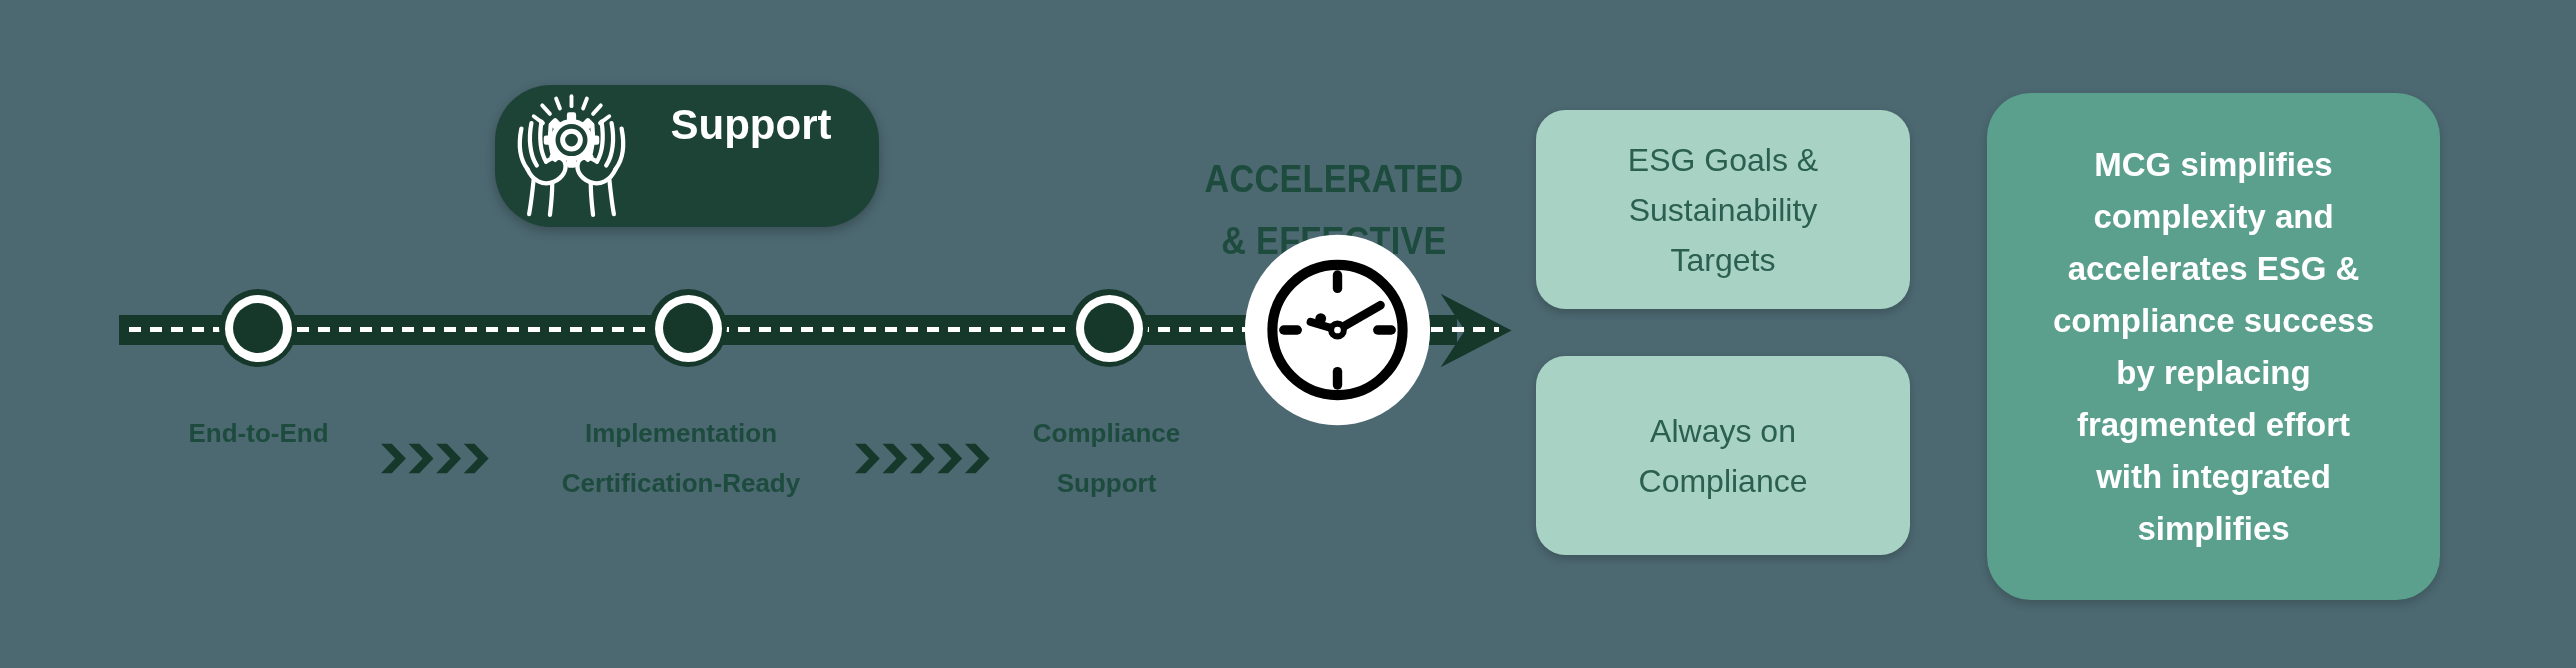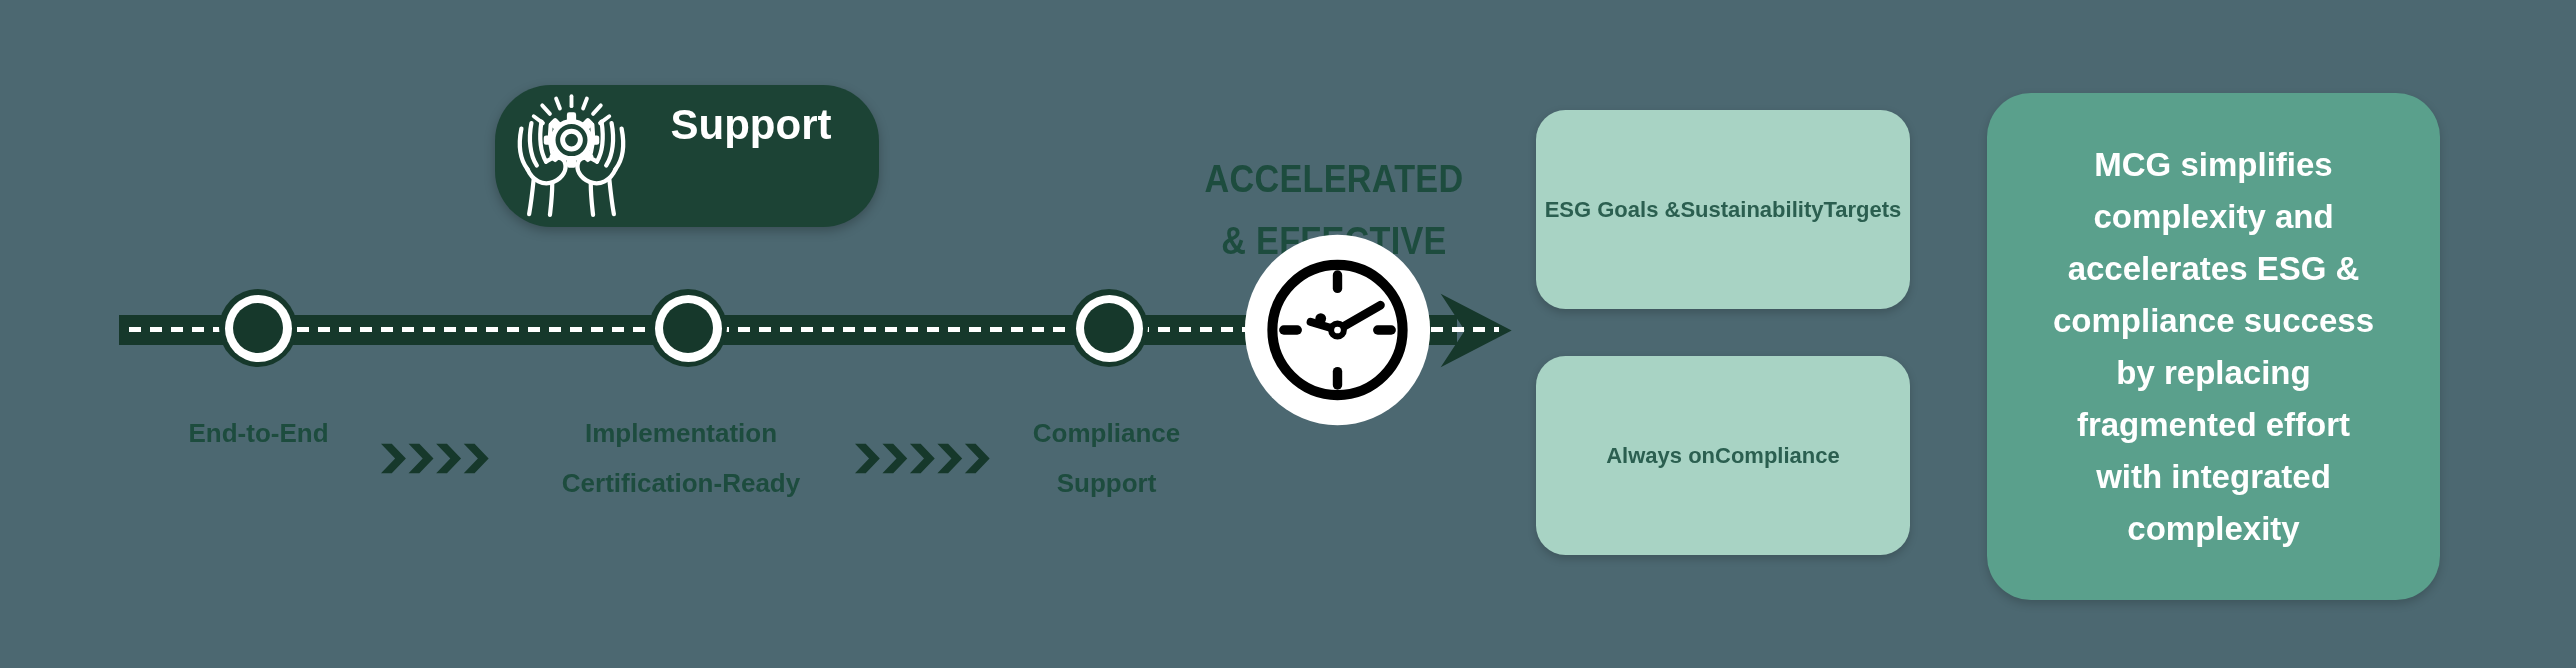--- a/index.html
+++ b/index.html
@@ -62,22 +62,22 @@
   .badge-text{
     position:absolute;left:142px;top:8px;width:228px;text-align:center;
     color:#fff;font-size:42px;font-weight:bold;line-height:64px;
   }
   .badge-text span{display:block;}
 
   
   .outcome{
     position:absolute;left:1536px;width:374px;height:199px;
     background:var(--mint,#A8D3C4);border-radius:29.5px;
-    display:flex;flex-direction:row;align-items:center;justify-content:center;
-    color:var(--mint-text,#2B5F50);font-size:22px;font-weight:bold;line-height:50px;
+    display:flex;flex-direction:column;align-items:center;justify-content:center;
+    color:var(--mint-text,#2B5F50);font-size:32px;font-weight:normal;line-height:50px;
     text-align:center;box-shadow:0 3.4px 8px rgba(0,0,0,.18);
   }
   .outcome span{display:block;}
   .outcome-1{top:110px;}
   .outcome-2{top:356px;}
 
   
   .summary{
     position:absolute;left:1987px;top:85px;width:453px;height:507px;
     background:var(--summary-green,#5AA08C);border-radius:44px;
@@ -244,17 +244,17 @@
   </div>
 
   <div class="summary">
     <span>MCG simplifies</span>
     <span>complexity and</span>
     <span>accelerates ESG &amp;</span>
     <span>compliance success</span>
     <span>by replacing</span>
     <span>fragmented effort</span>
     <span>with integrated</span>
-    <span>complexity</span>
+    <span>simplifies</span>
   </div>
 
 </div>
 
 
 </body></html>

